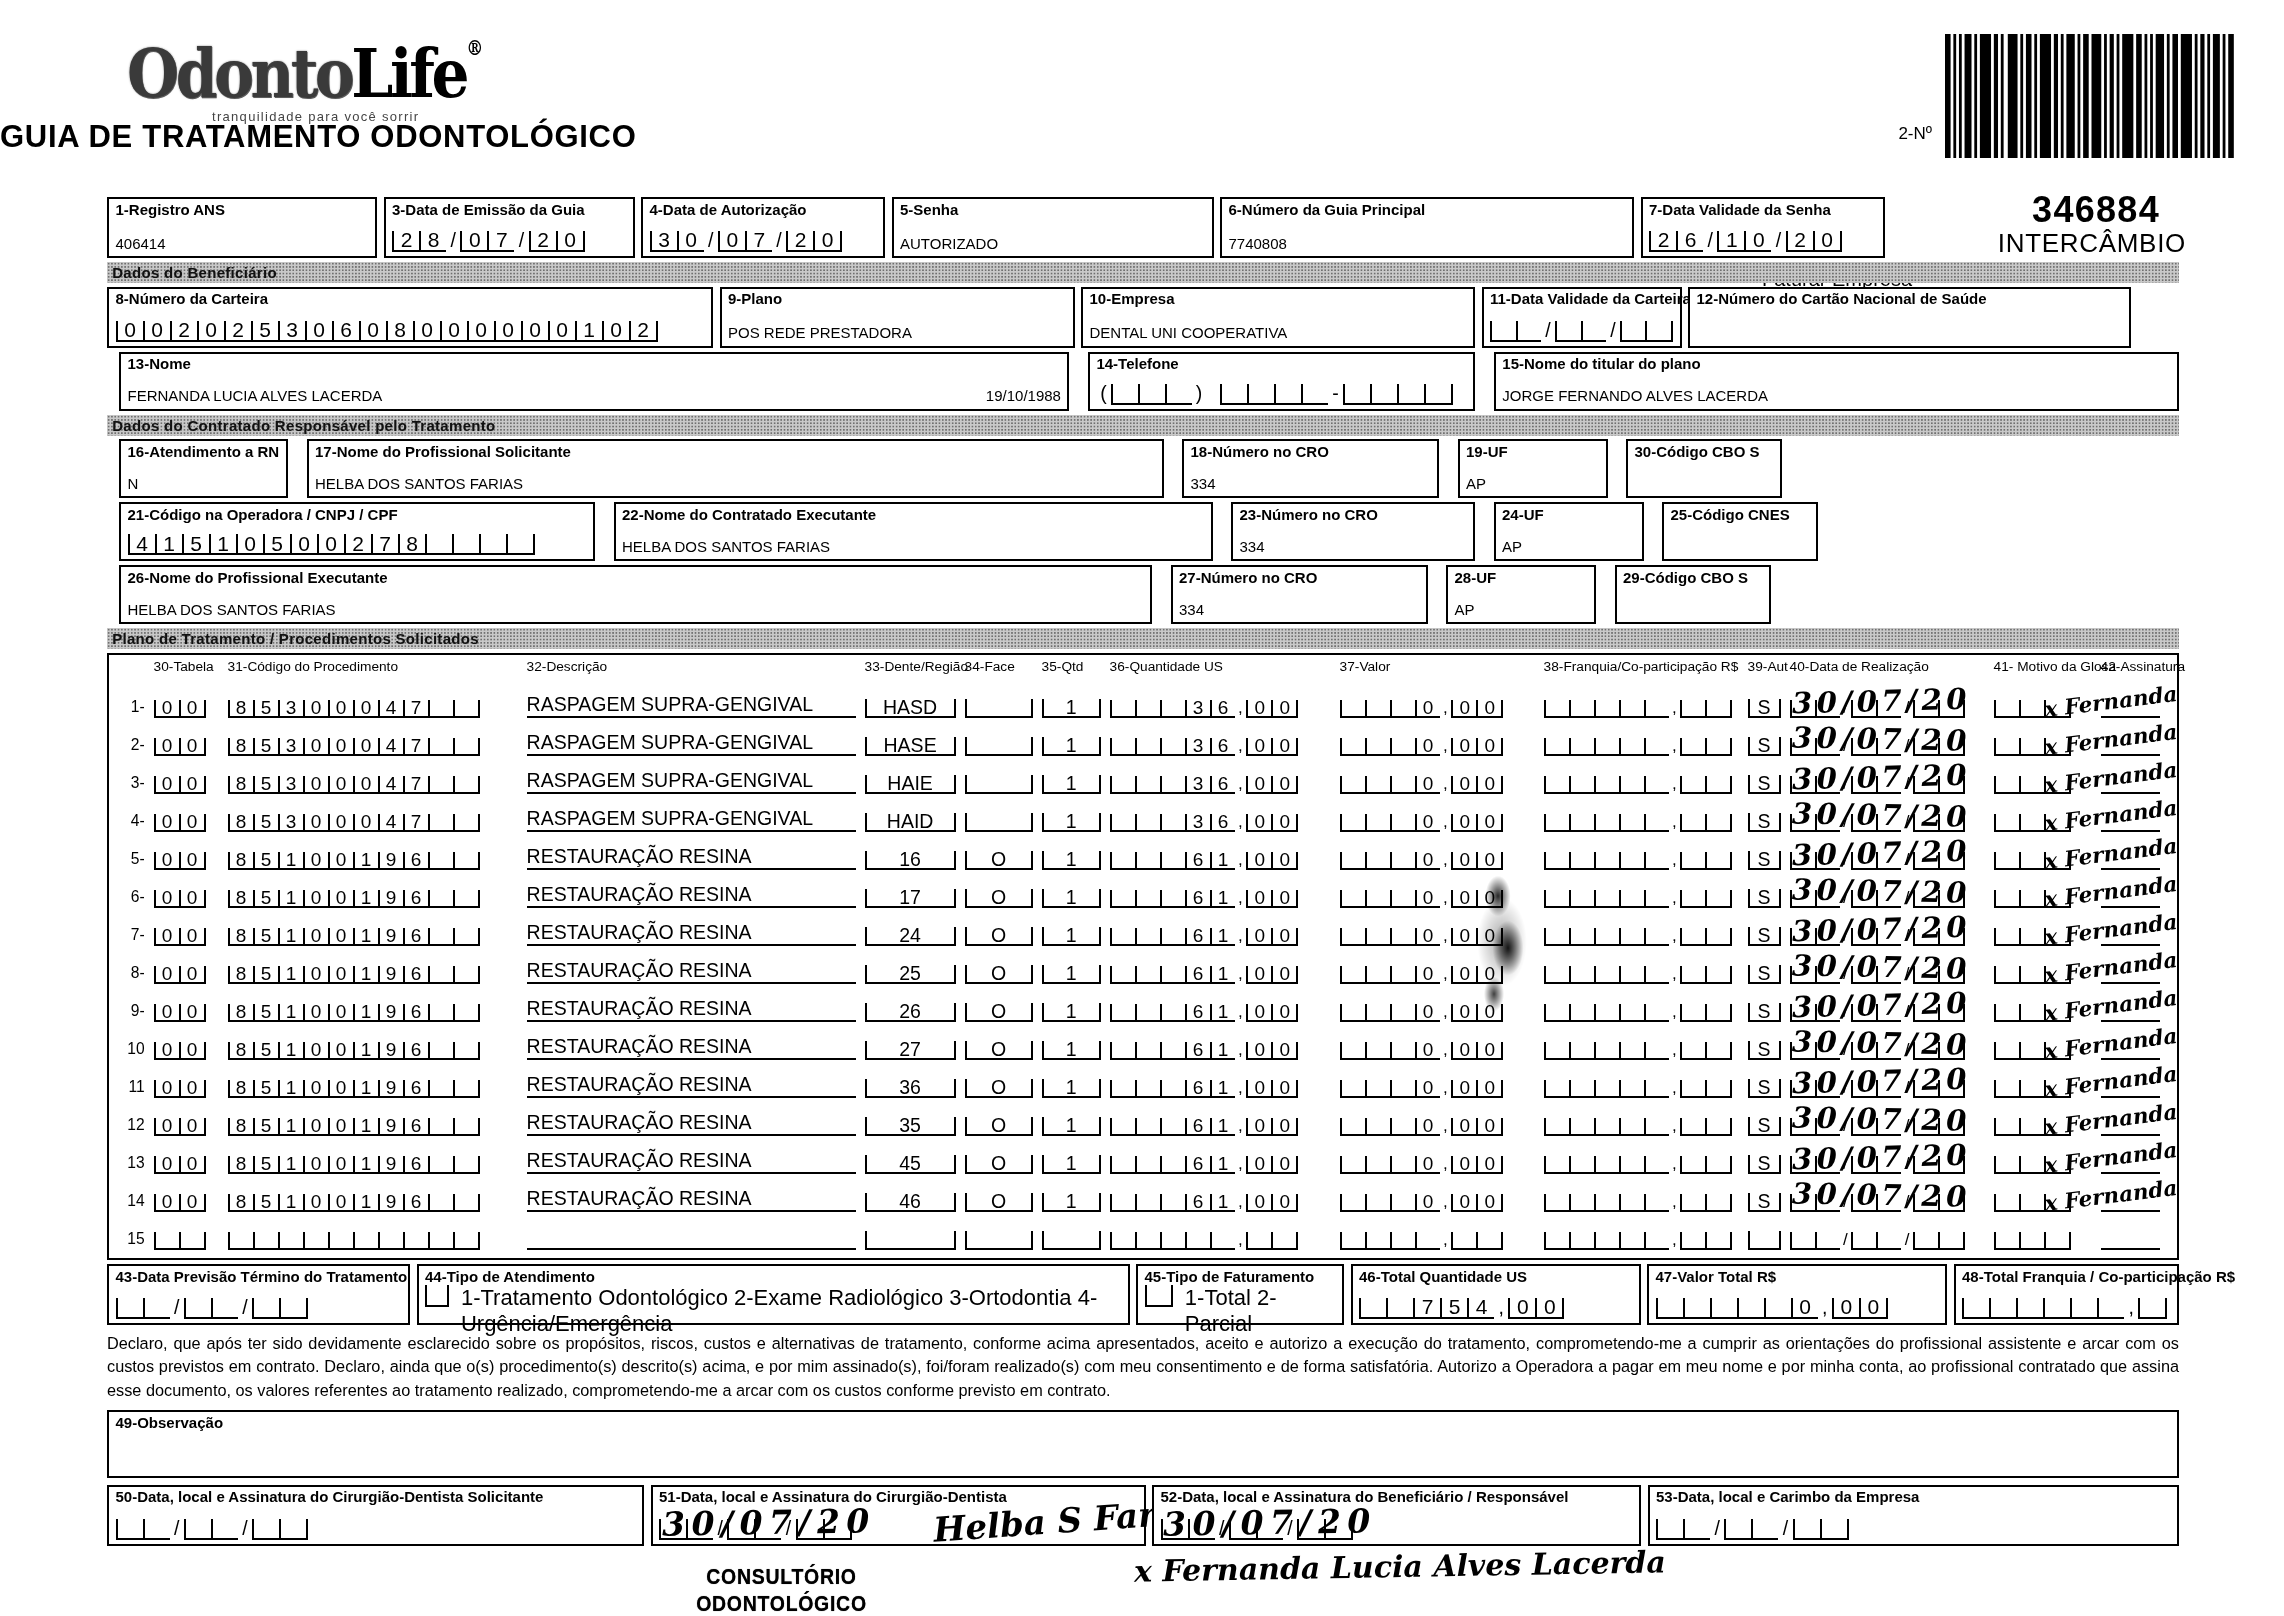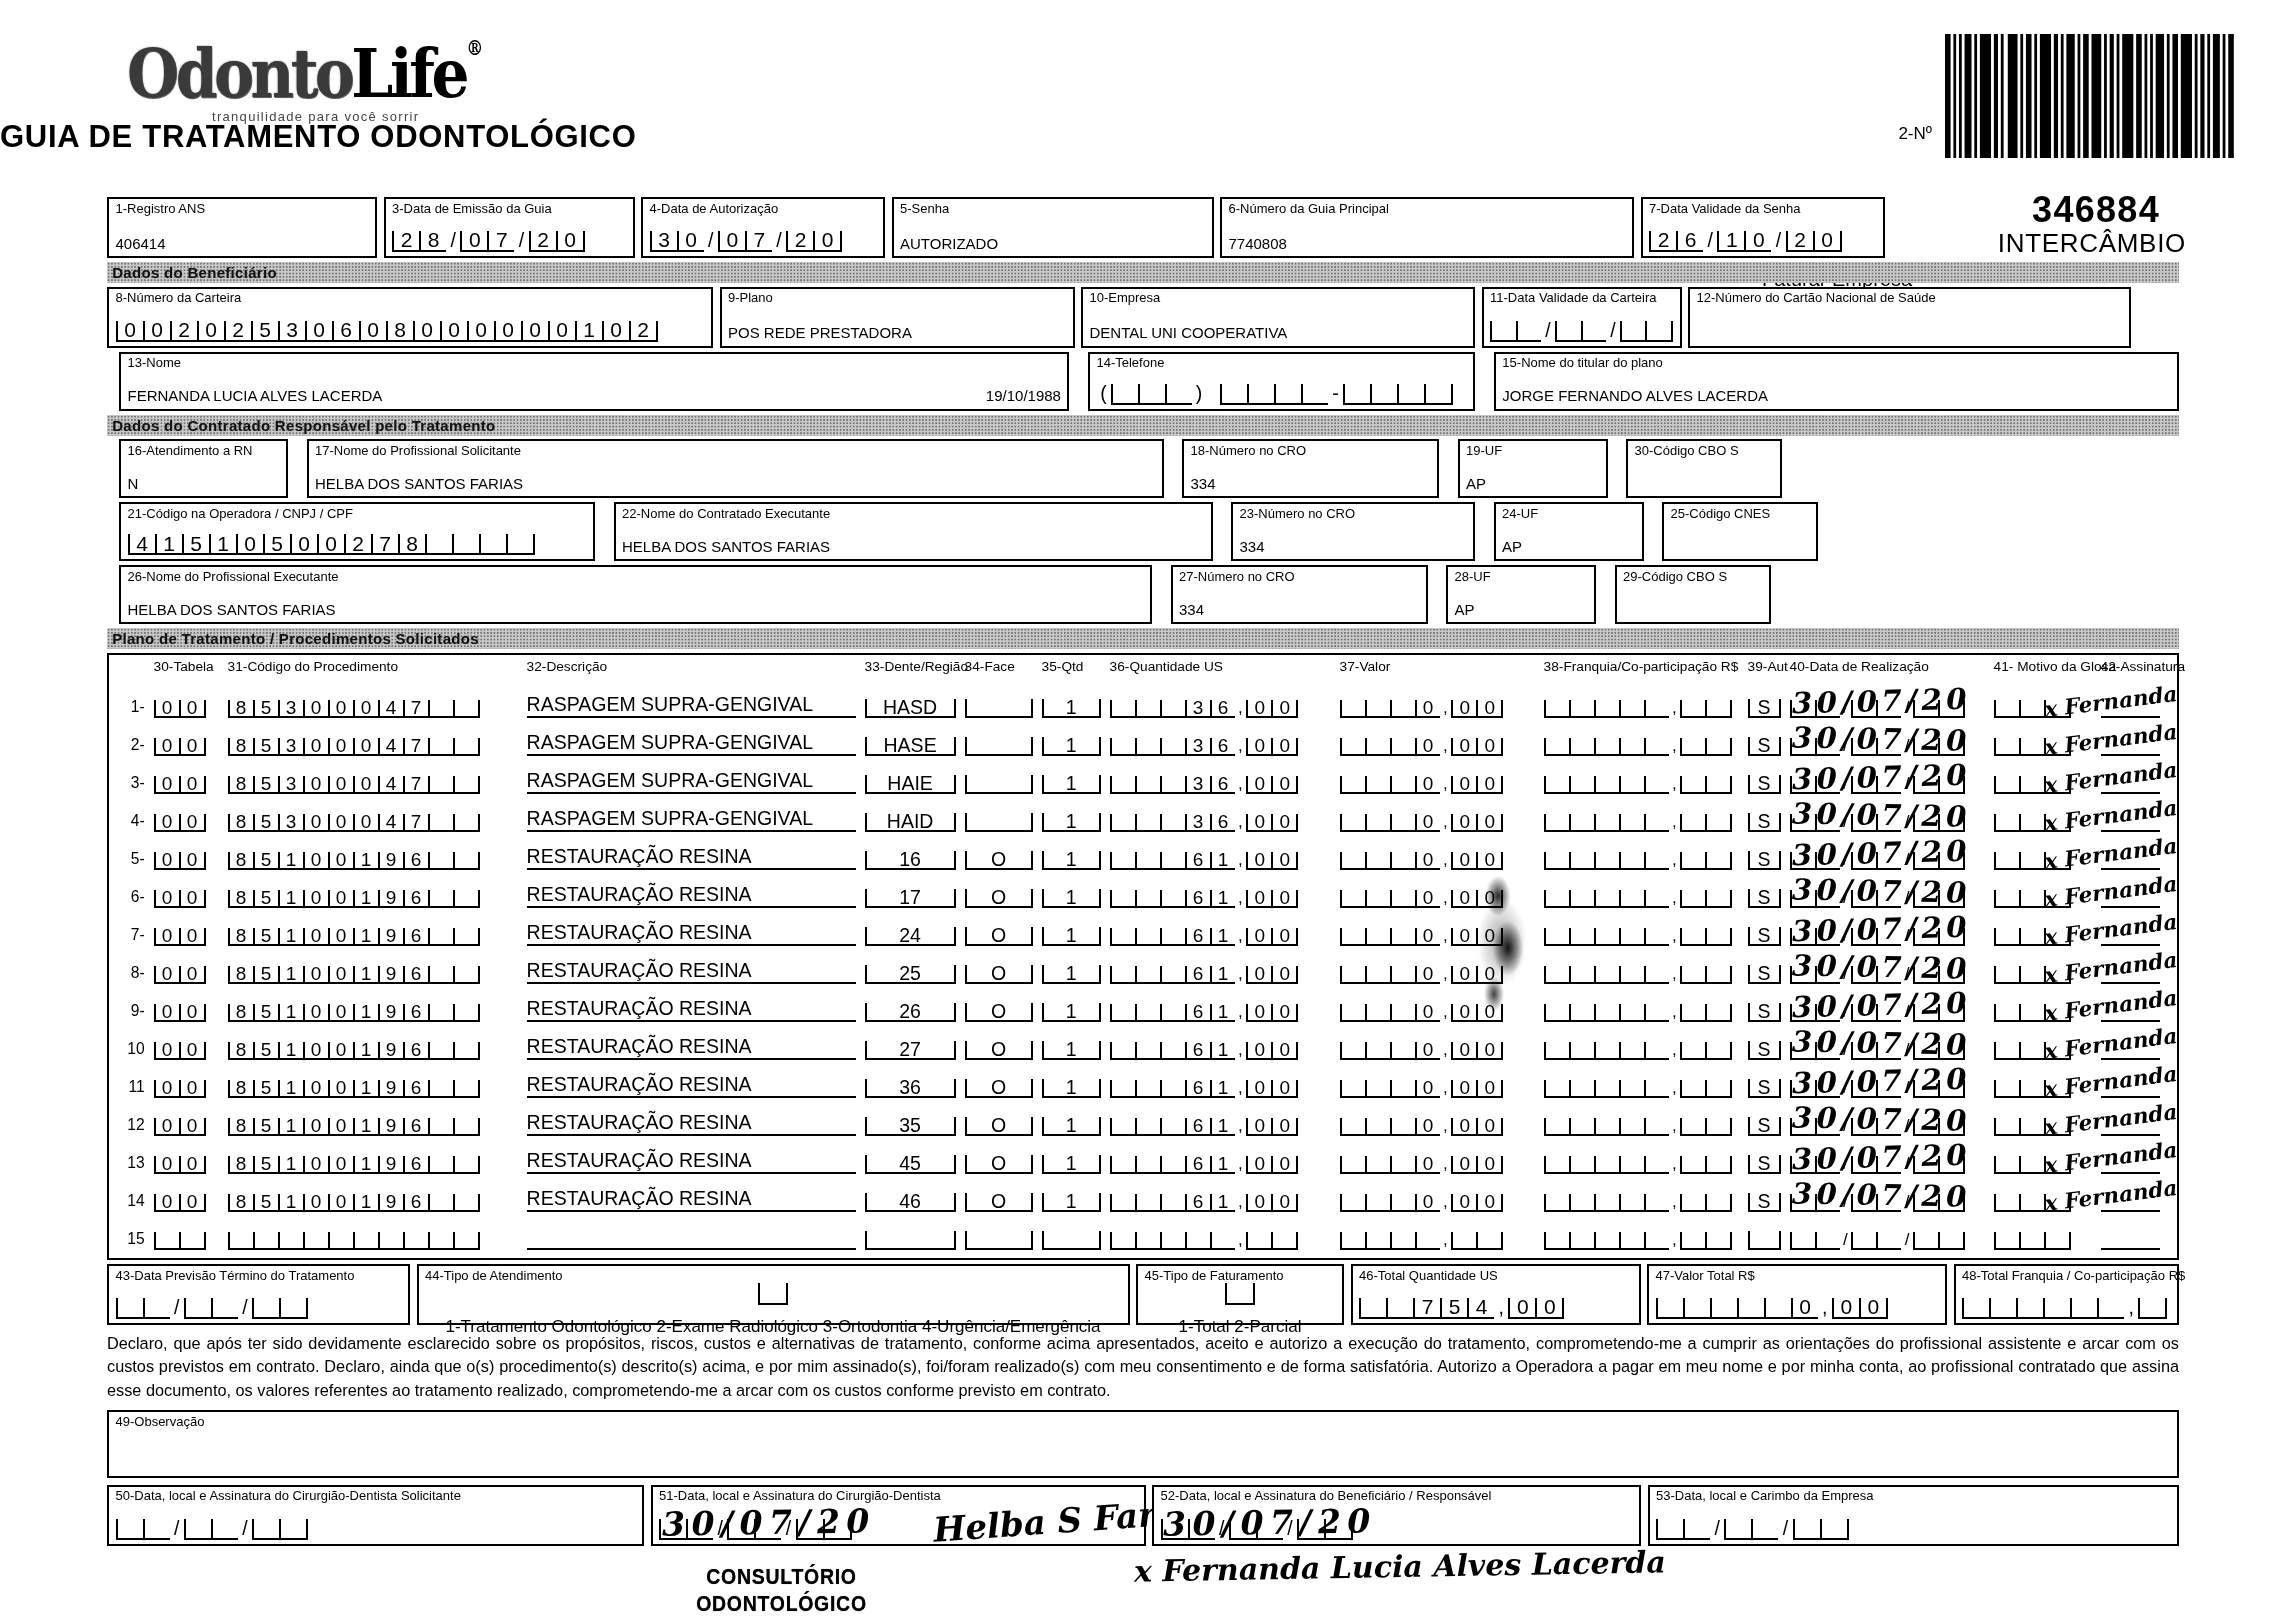--- a/index.html
+++ b/index.html
@@ -16,21 +16,21 @@
   .title { position:absolute; left:0; top:119px; width:100%; text-align:left; font-size:31px; font-weight:700; letter-spacing:0.7px; }
   .barcode-wrap { position:absolute; right:46px; top:34px; width:293px; height:124px; }
   .barcode-label { position:absolute; right:352px; top:124px; font-size:17px; }
   .guide-num { position:absolute; right:124px; top:189px; font-size:36px; font-weight:700; letter-spacing:1.3px; }
   .guide-type { position:absolute; right:98px; top:228px; font-size:26px; letter-spacing:0.7px; }
 
   
   .form { position:absolute; left:107px; top:197px; width:2072px; }
   .frow { display:flex; gap:6.5px; margin-bottom:3.9px; }
   .box { border:2.6px solid #000; background:#fff; padding:2.6px 6.5px 3.9px; display:flex; flex-direction:column; justify-content:space-between; position:relative; }
-  .lbl { font-size:13px; line-height:1.1; white-space:nowrap; overflow:visible; }
+  .lbl { font-size:15px; line-height:1.1; white-space:nowrap; overflow:visible;font-weight:bold; }
   .val { font-size:15px; line-height:1.1; padding-top:1.3px; white-space:nowrap; }
   .h94 { height:61px; } .h90 { height:59px;margin-left:12px; }
   .bar { background-color:#c9c9c9; background-image:radial-gradient(#6f6f6f 0.7px, transparent 0.9px); background-size:3.3px 3.3px; font-size:15px; font-weight:700; color:#111; padding:2px 5.2px; margin-bottom:3.9px; letter-spacing:0.3px; text-shadow:0 0 1.3px #999; }
 
   
   .comb { display:flex; align-items:flex-end; height:27px; }
   .comb .c { width:27px; height:21px; border-left:2px solid #000; border-bottom:2.6px solid #000; display:flex; align-items:flex-end; justify-content:center; font-size:21px; line-height:.9; }
   .comb .sep { width:14.3px; display:flex; align-items:flex-end; justify-content:center; font-size:19.5px; padding-bottom:0; }
   .comb .end { width:0; height:21px; border-left:2px solid #000; }
   .comb.small .c { width:25px; height:18px; font-size:19px; }
@@ -60,21 +60,21 @@
   .hwdate { position:absolute; bottom:0; left:2.6px; font-size:29px; letter-spacing:4.6px; white-space:nowrap; transform:rotate(-1.5deg); }
   .trow:nth-child(even) .hwdate { transform:rotate(1deg); }
   .hwsig { position:absolute; bottom:2.6px; right:-18px; font-size:21.5px; white-space:nowrap; transform:rotate(-7deg); }
   .smudge { position:absolute; left:1469px; top:857px; width:72px; height:169px; pointer-events:none;
             background: radial-gradient(ellipse 18px 29px at 29px 39px, rgba(0,0,0,.85), transparent 70%),
                         radial-gradient(ellipse 22px 39px at 39px 91px, rgba(0,0,0,.9), transparent 70%),
                         radial-gradient(ellipse 14.3px 25px at 25px 137px, rgba(0,0,0,.75), transparent 70%),
                         radial-gradient(ellipse 33px 59px at 33px 85px, rgba(0,0,0,.35), transparent 75%);
             filter:blur(0.7px); }
 
-  .opts { font-size:17px; display:flex; align-items:center; gap:11.7px; padding-bottom:2.6px;flex-direction:column; }
+  .opts { font-size:22px; display:flex; align-items:flex-start; gap:11.7px; padding-bottom:2.6px; }
   .chk { width:30px; height:22px; border-left:2px solid #000; border-right:2px solid #000; border-bottom:2.6px solid #000; }
 
   .decl { font-size:16.3px; line-height:1.45; text-align:justify; margin:6.5px 0 7.8px; font-weight:500; }
   .obsbox { border:2.6px solid #000; height:68px; padding:2.6px 6.5px; margin-bottom:6.5px; }
 
   .sig-under { position:absolute; left:1134px; top:1549px; font-size:30px; white-space:nowrap; transform:rotate(-1deg); }
   .stamp { position:absolute; left:625px; top:1567px; text-align:center; width:313px; }
   .stamp-l1 { font-size:19.5px; font-weight:700; letter-spacing:0.7px; transform:scaleY(1.15); text-shadow:0 0 0.7px #333; }
   .stamp-l2 { font-family:"DejaVu Serif", serif; font-style:italic; font-weight:700; font-size:34px; margin-top:3.9px; }
   .hw51 { position:absolute; left:280px; bottom:3.9px; font-size:34px; white-space:nowrap; transform:rotate(-4deg); }

